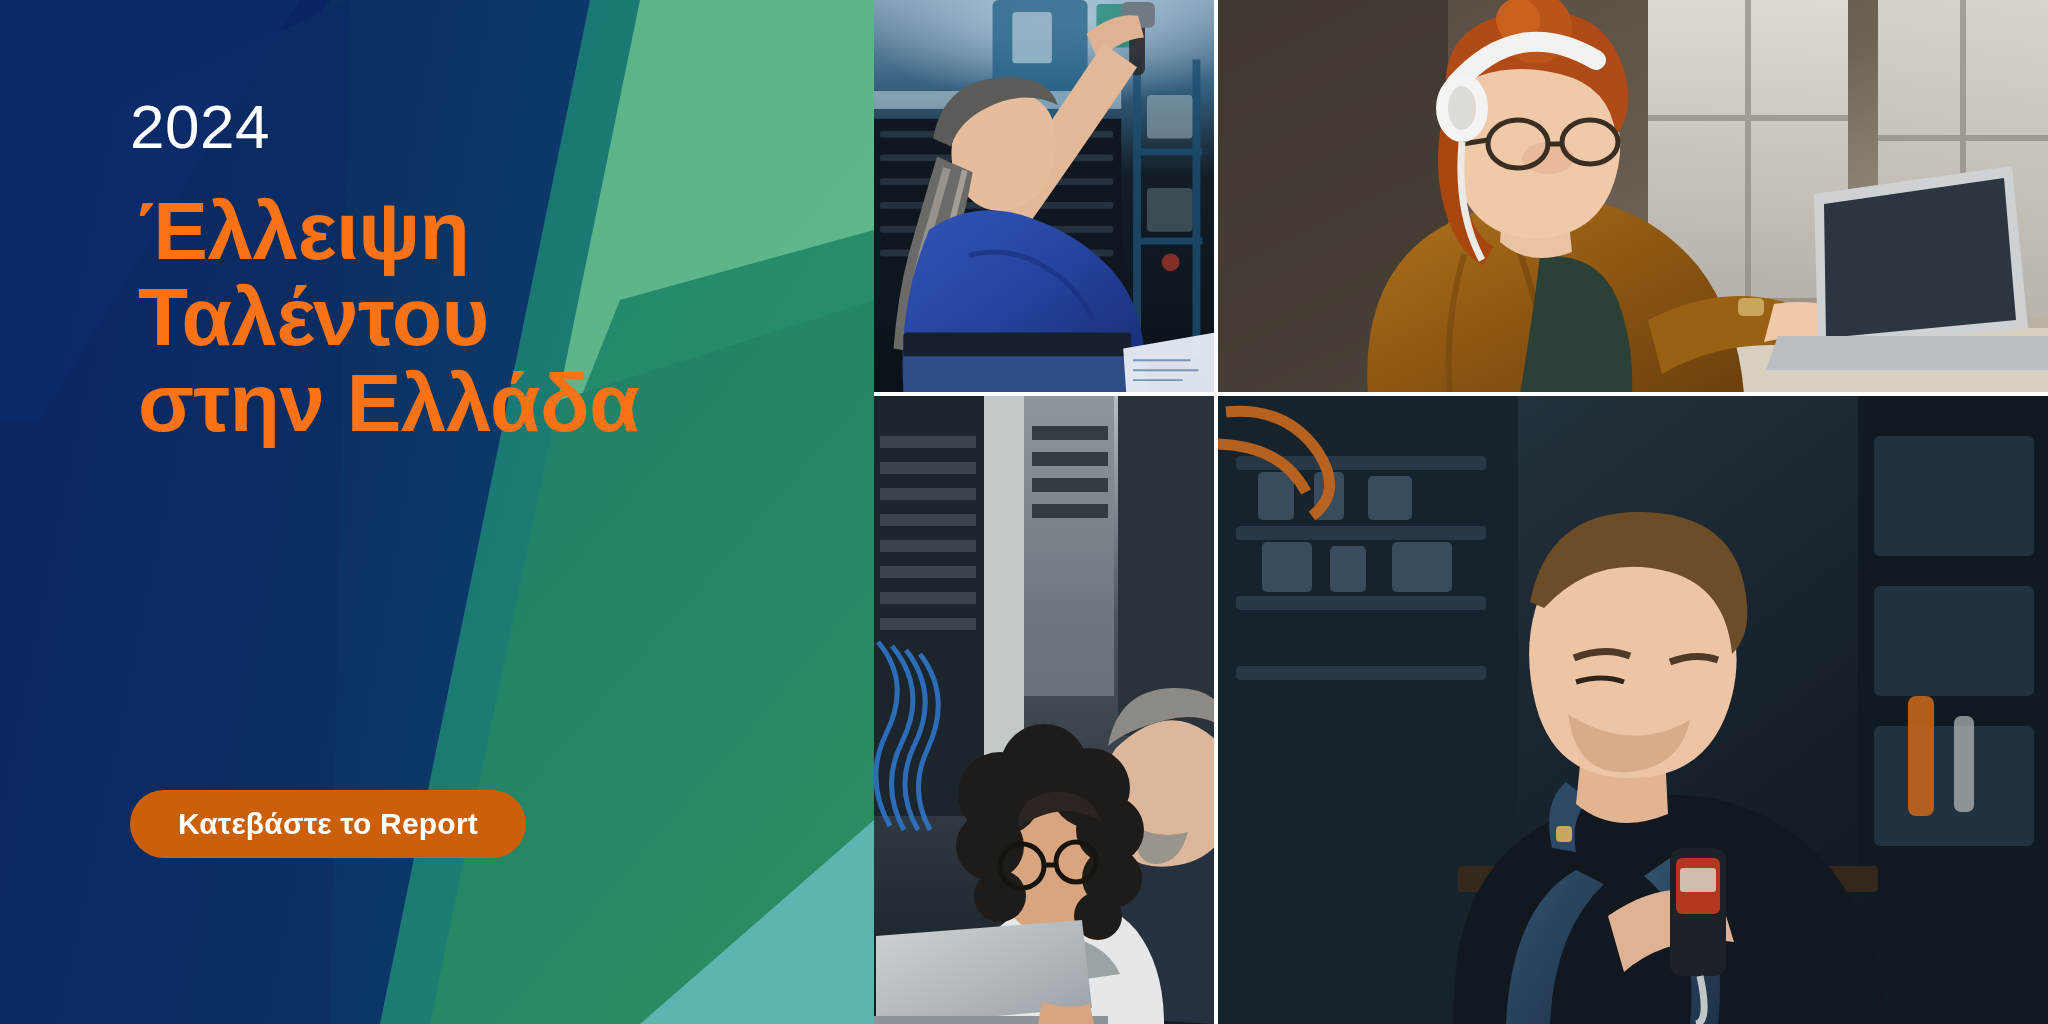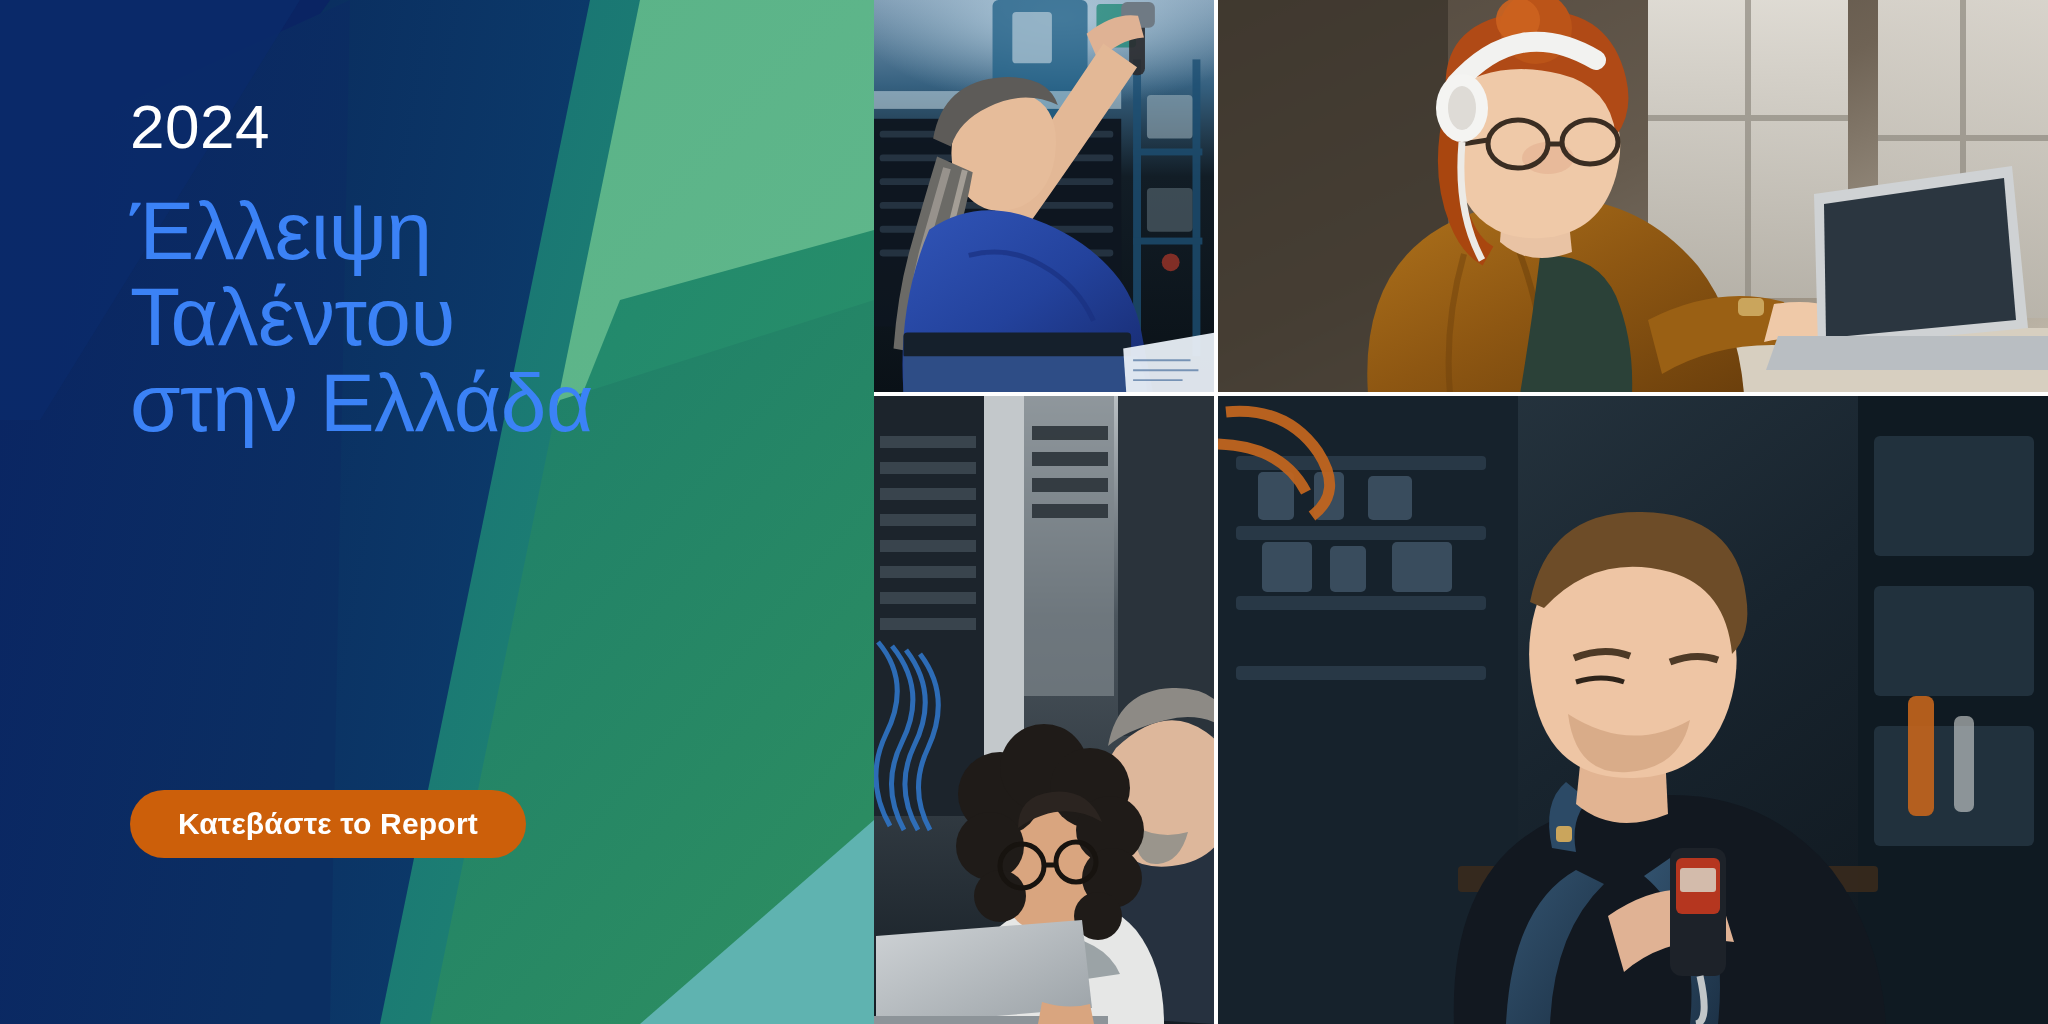--- a/index.html
+++ b/index.html
@@ -14,22 +14,22 @@
   .left-panel{position:absolute;left:0;top:0;width:874px;height:1024px;overflow:hidden;background:#0a2463;}
   .facets{position:absolute;inset:0;width:100%;height:100%;}
 
   
   .hero-copy{position:absolute;left:130px;top:96px;width:720px;z-index:5;}
   .hero-year{
     color:#ffffff;font-size:62px;line-height:1;font-weight:400;
     letter-spacing:0.5px;margin:0 0 30px 0;
   }
   .hero-title{
-    color:#3b82f6;font-size:82px;line-height:1.05;font-weight:400;
-    margin:0;letter-spacing:-0.5px;white-space:pre-line;
+    color:#f97316;font-size:82px;line-height:1.05;font-weight:700;
+    margin:8px;letter-spacing:-0.5px;white-space:pre-line;
   }
   .cta-wrap{position:absolute;left:130px;top:790px;z-index:6;}
   .cta-button{
     display:inline-flex;align-items:center;justify-content:center;
     background:#cc5f0a;color:#ffffff;border:none;cursor:pointer;
     font-family:"Liberation Sans","DejaVu Sans",sans-serif;
     font-size:30px;font-weight:700;letter-spacing:0.2px;
     padding:0 48px;height:68px;border-radius:39px;
   }
 

